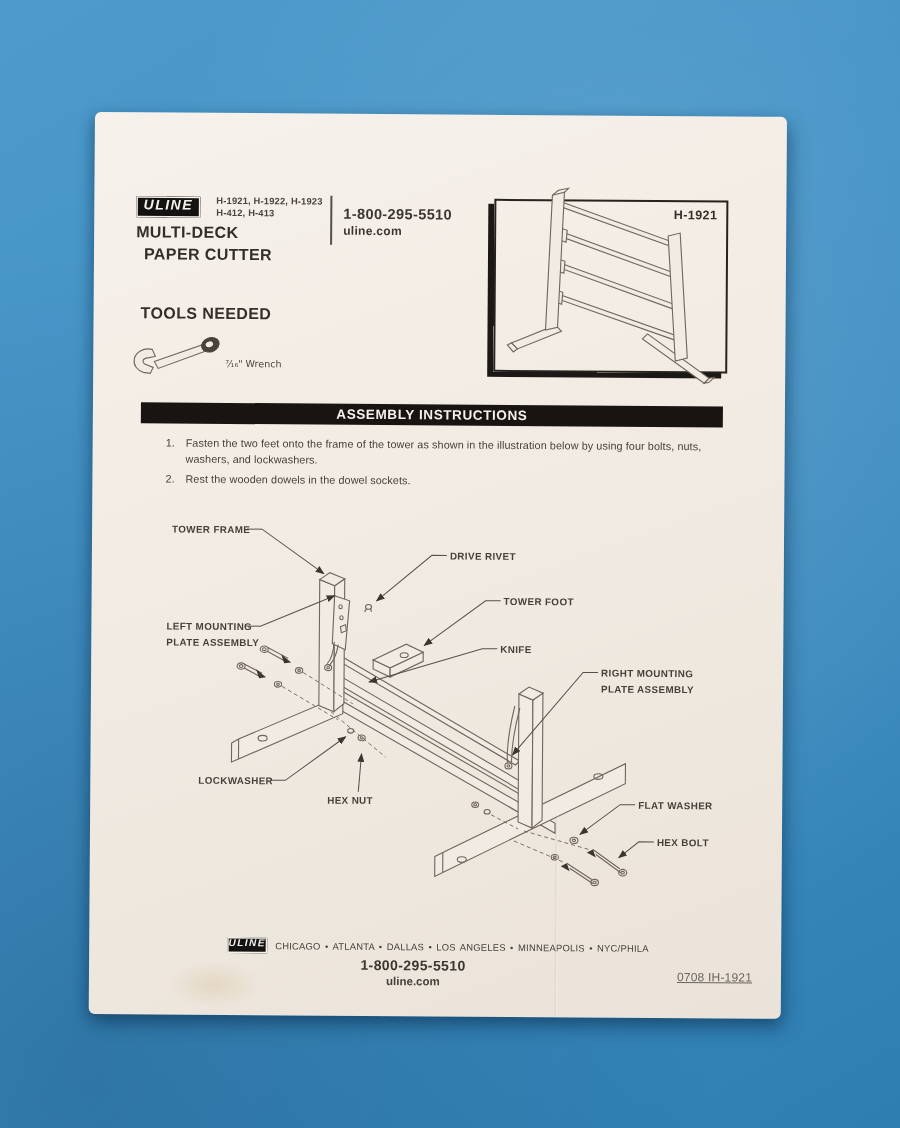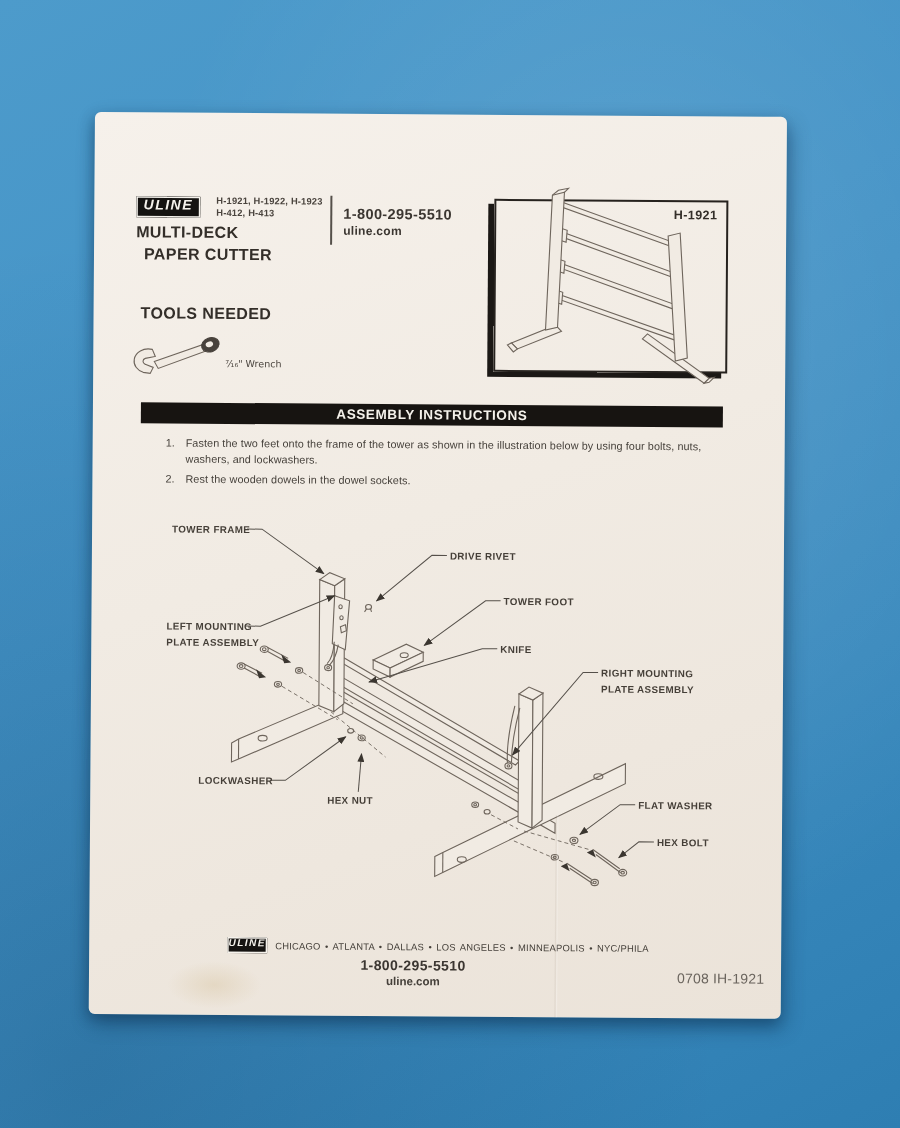--- a/index.html
+++ b/index.html
@@ -43,21 +43,21 @@
   .asm-bar{
     background:#171411;color:#f4f1ea;display:flex;align-items:center;justify-content:center;
     font-size:13.5px;font-weight:bold;letter-spacing:0.6px;
   }
   .step{font-size:10.8px;color:#46413b;line-height:15.5px;letter-spacing:0.1px;}
   .step-num{font-weight:normal;}
   
   .cities{font-size:9.4px;color:#45403a;letter-spacing:0.25px;word-spacing:1.5px;}
   .phone2{font-size:14px;font-weight:bold;color:#3b3631;text-align:center;letter-spacing:0.4px;}
   .site2{font-size:11.5px;font-weight:bold;color:#45403a;text-align:center;}
-  .doc-code{font-size:14px;color:#6b655e;letter-spacing:0.2px;}
+  .doc-code{font-size:12px;color:#6b655e;letter-spacing:0.2px;text-decoration:underline;}
   .stain{background:radial-gradient(ellipse, rgba(195,165,105,0.22), rgba(195,165,105,0) 70%);}
   .crease{background:linear-gradient(to right, rgba(120,100,80,0), rgba(120,100,80,0.10), rgba(255,255,255,0.25), rgba(120,100,80,0));}
   svg text.dlabel{font-family:"Liberation Sans",sans-serif;font-size:9.8px;font-weight:bold;fill:#453f38;letter-spacing:0.4px;}
   svg .ln{stroke:#6e655c;stroke-width:1.1;fill:none;}
   svg .face{stroke:#6e655c;stroke-width:1.1;fill:#f1ebe3;}
   svg .leader{stroke:#55504a;stroke-width:1;fill:none;}
   svg .dash{stroke:#6e655c;stroke-width:0.9;fill:none;stroke-dasharray:4 3;}
 </style>
 </head>
 <body>

